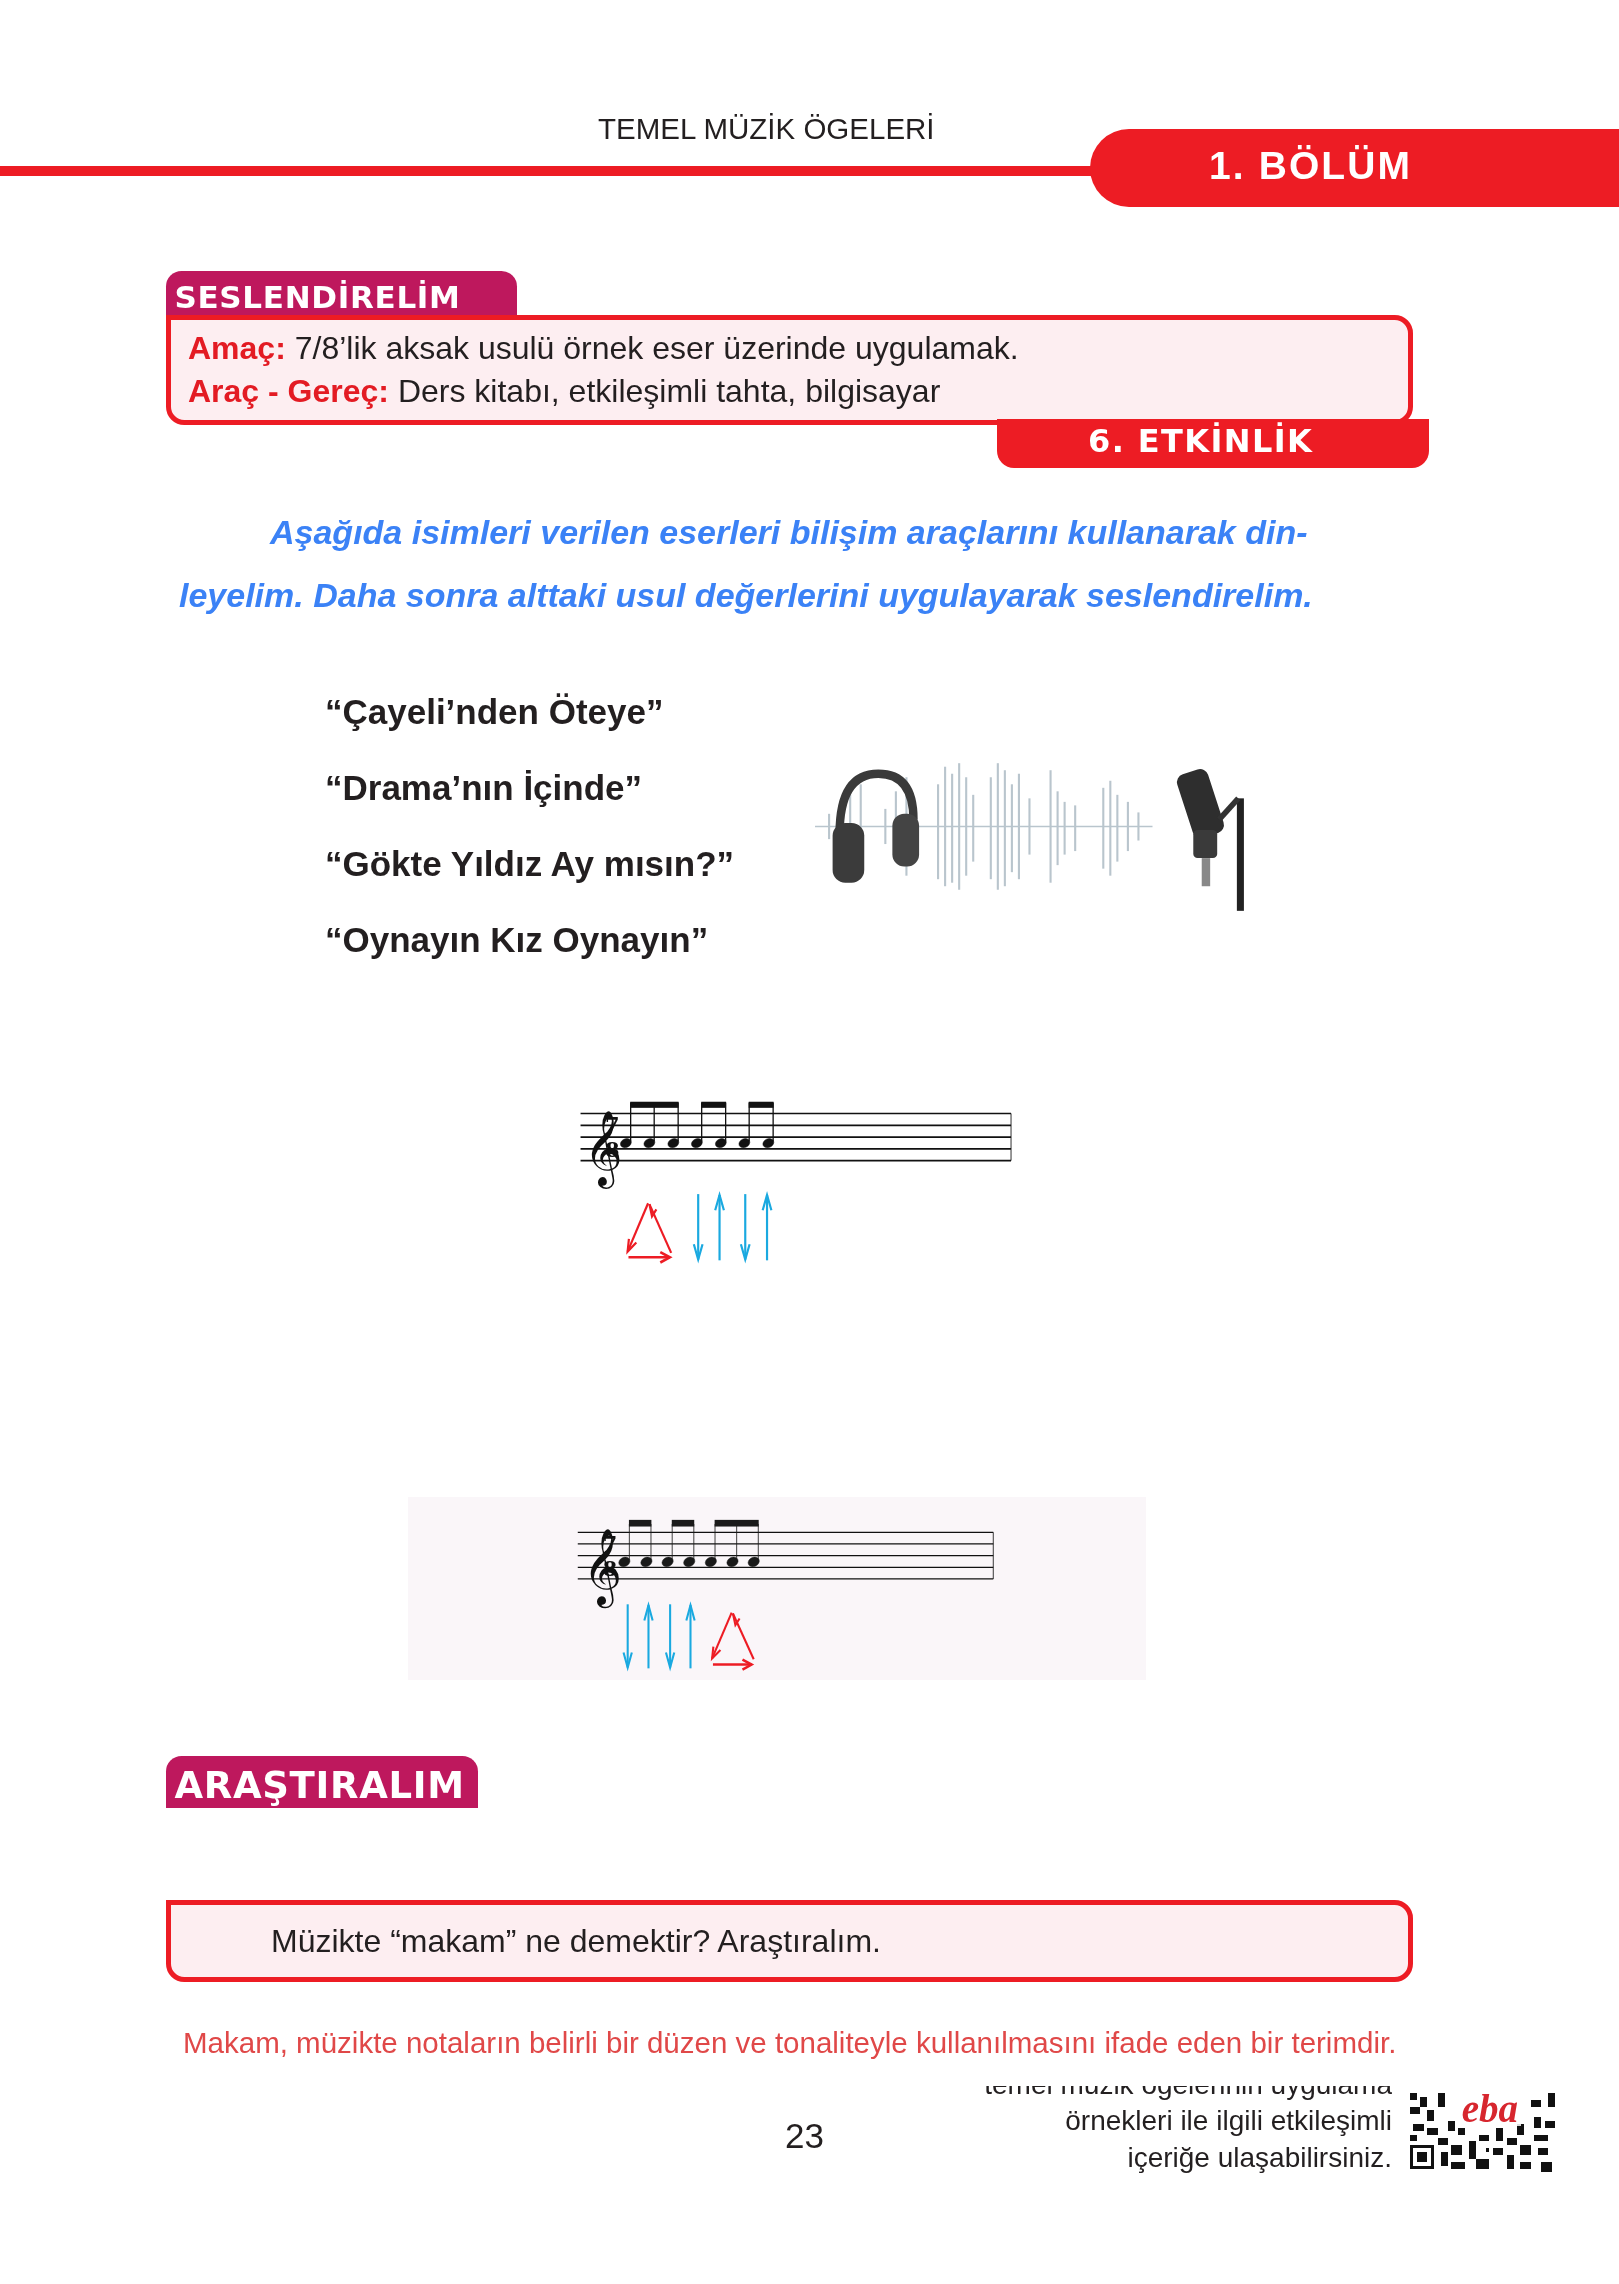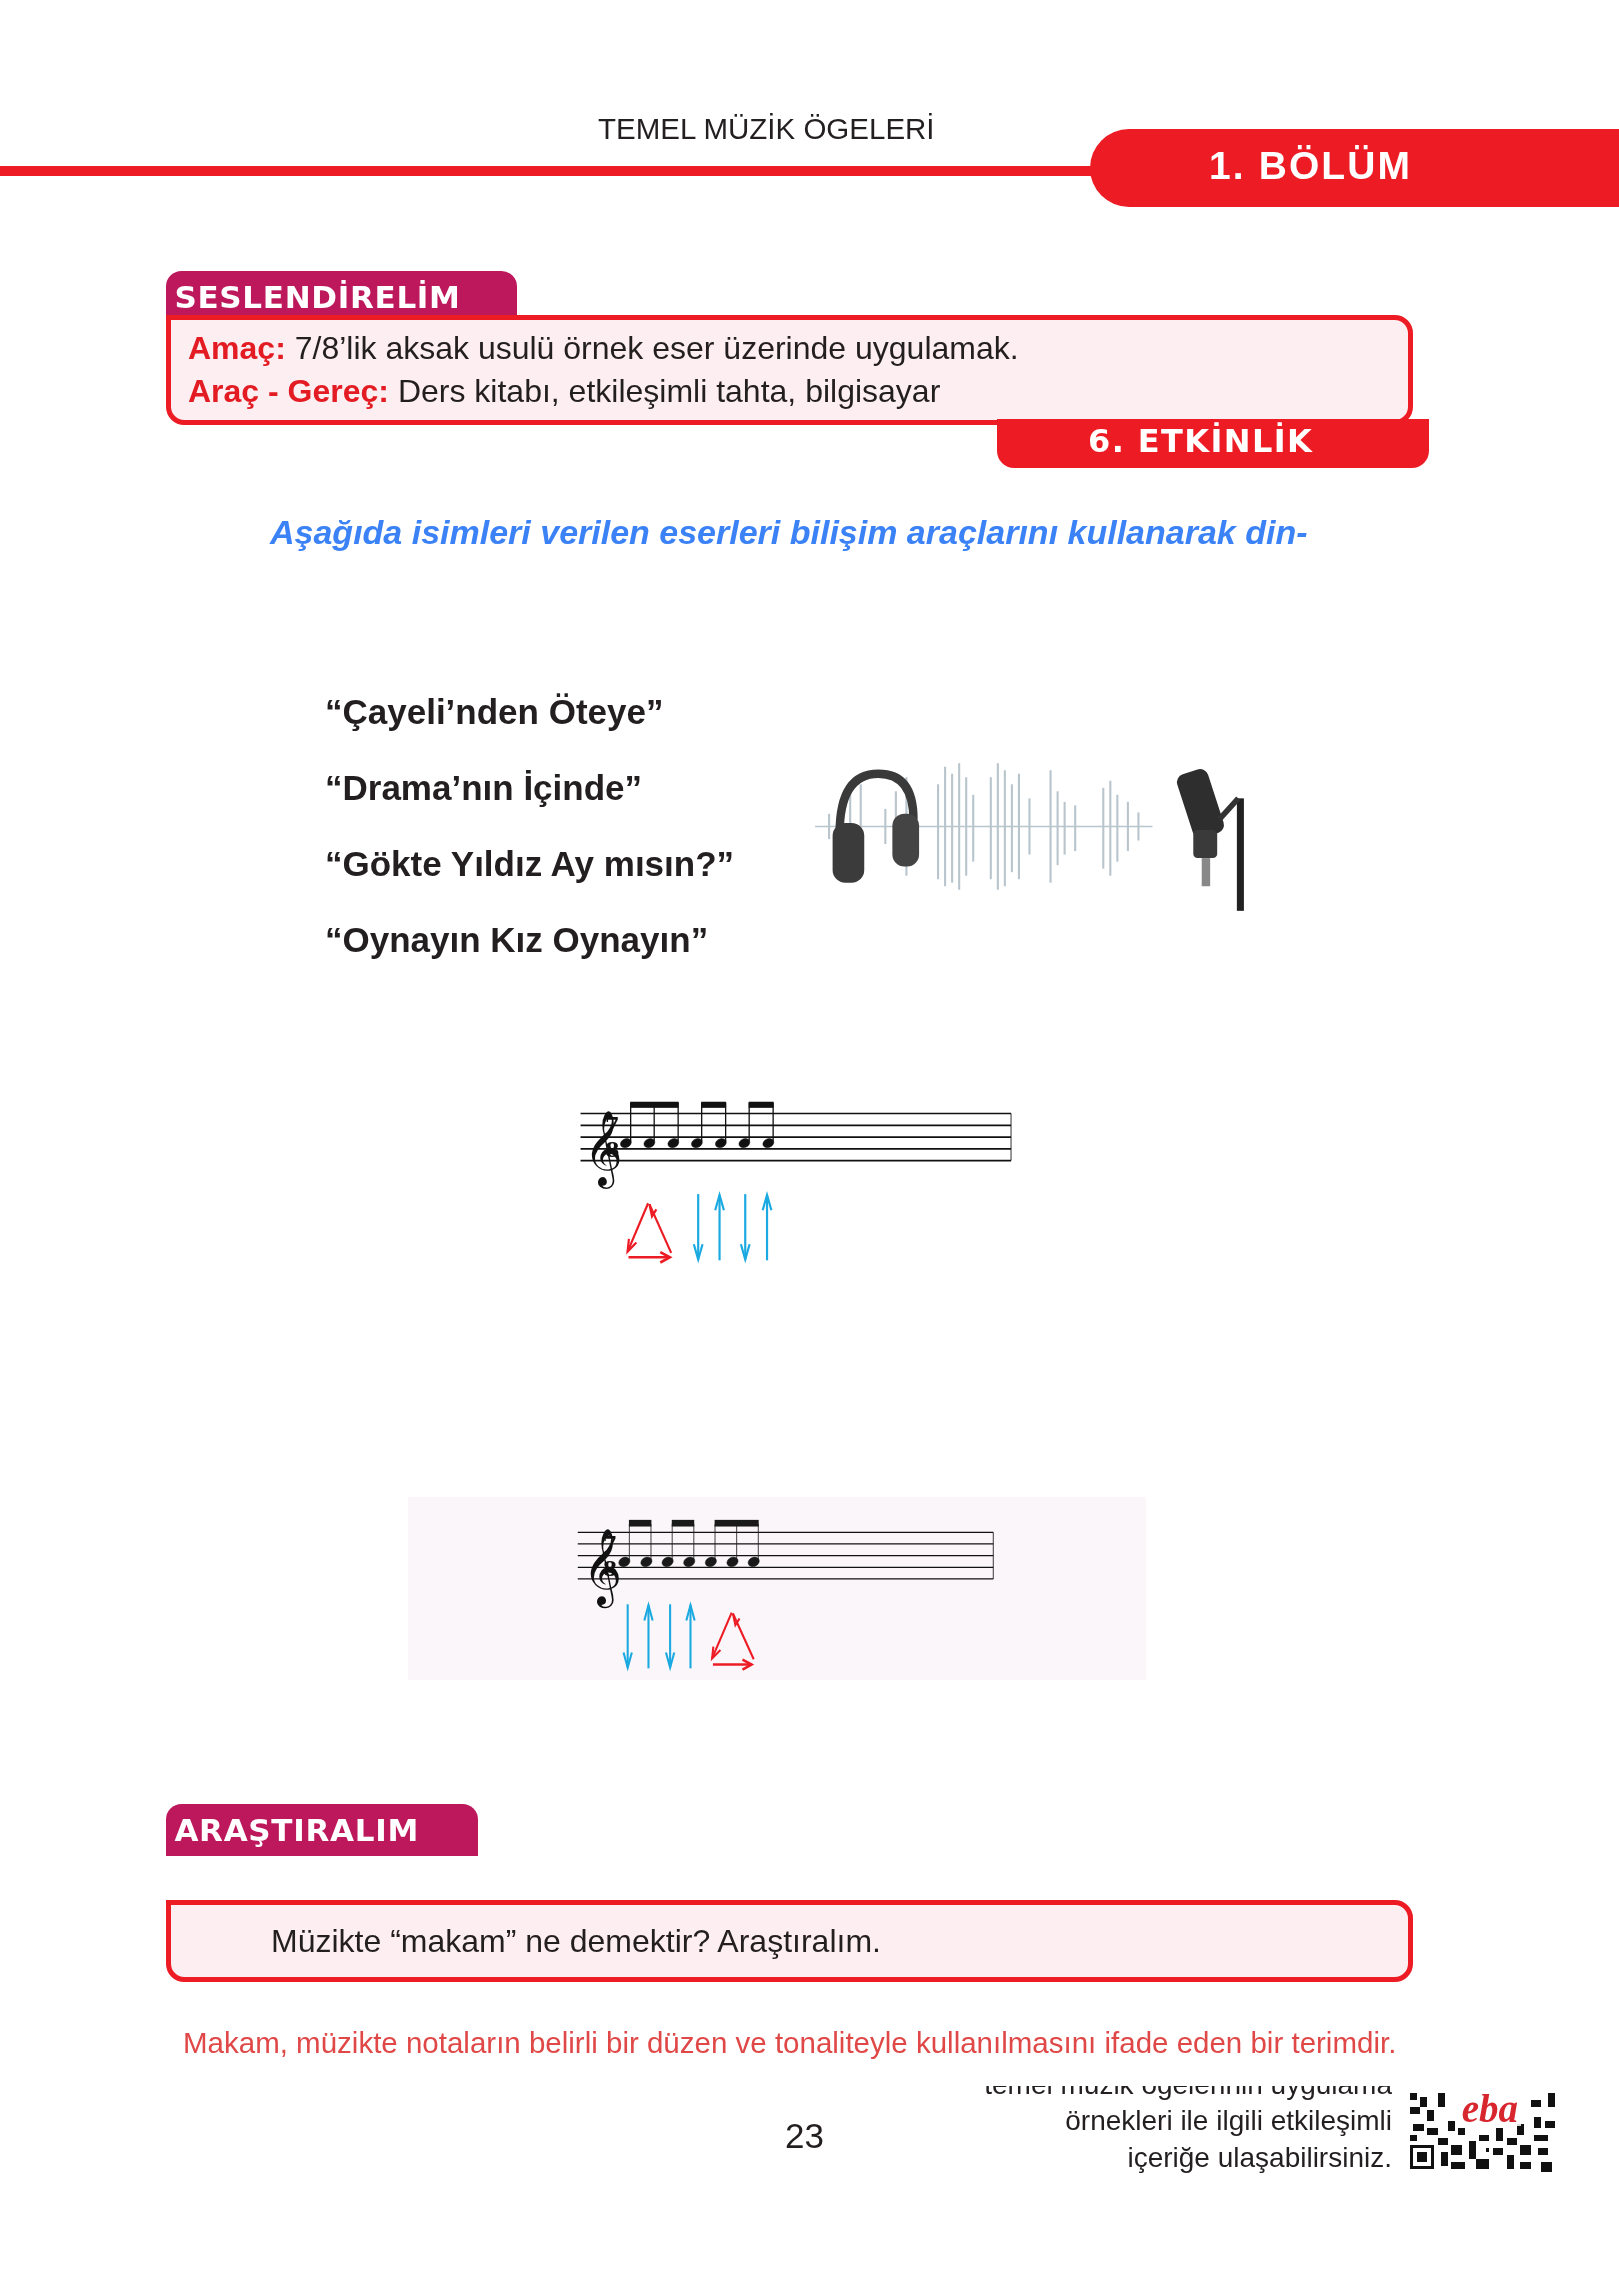--- a/index.html
+++ b/index.html
@@ -36,21 +36,21 @@
 
   
   .media { left: 808px; top: 756px; width: 457px; height: 155px; }
 
   
   .staff-wrap { position: absolute; }
   .staff1 { left: 429px; top: 1083px; width: 724px; height: 183px; background: #ffffff; }
   .staff2 { left: 408px; top: 1497px; width: 738px; height: 183px; background: #faf6f9; }
 
   
-  .tab-arastiralim { left: 166px; top: 1804px; width: 312px; height: 52px; font-size: 31px; padding: 8.4px 0 0 8.4px; letter-spacing: 0.7px; }
+  .tab-arastiralim { left: 166px; top: 1756px; width: 312px; height: 52px; font-size: 37px; padding: 8.4px 0 0 8.4px; letter-spacing: 0.7px; }
   .research-box { left: 166px; top: 1900px; width: 1247px; height: 82px; border: 5.6px solid #ed1c24;
                   border-radius: 0 18.3px 18.3px 18.3px; background: #fdeef1; }
   .research-q { left: 271px; top: 1923px; font-size: 32px; color: #231f20; }
 
   .answer { left: 183px; top: 2026px; font-size: 29.5px; color: #e04848; white-space: nowrap; }
 
   
   .page-num { left: 785px; top: 2116px; font-size: 35px; color: #231f20; }
   .qr-text { left: 942px; top: 2086px; width: 450px; text-align: right; font-size: 28px; line-height: 37px; color: #231f20; }
   .qr-text .clipped { display: block; height: 15.5px; overflow: hidden; position: relative; }
@@ -72,20 +72,21 @@
 <div class="abs goal-line" style="top:330px;">
   <span class="lbl">Amaç:</span><span> 7/8’lik aksak usulü örnek eser üzerinde uygulamak.</span>
 </div>
 <div class="abs goal-line" style="top:373px;">
   <span class="lbl">Araç - Gereç:</span><span> Ders kitabı, etkileşimli tahta, bilgisayar</span>
 </div>
 <div class="abs tab-etkinlik">6. ETKİNLİK</div>
 
 <div class="abs instruction">
   <div><span class="indent"></span><span>Aşağıda isimleri verilen eserleri bilişim araçlarını kullanarak din-</span></div>
+  <div><span>leyelim. Daha sonra alttaki usul değerlerini uygulayarak seslendirelim.</span></div>
 </div>
 
 <div class="abs songs">
   <div class="song">“Çayeli’nden Öteye”</div>
   <div class="song">“Drama’nın İçinde”</div>
   <div class="song">“Gökte Yıldız Ay mısın?”</div>
   <div class="song">“Oynayın Kız Oynayın”</div>
 </div>
 
 <svg class="abs media" viewBox="0 0 650 220">

